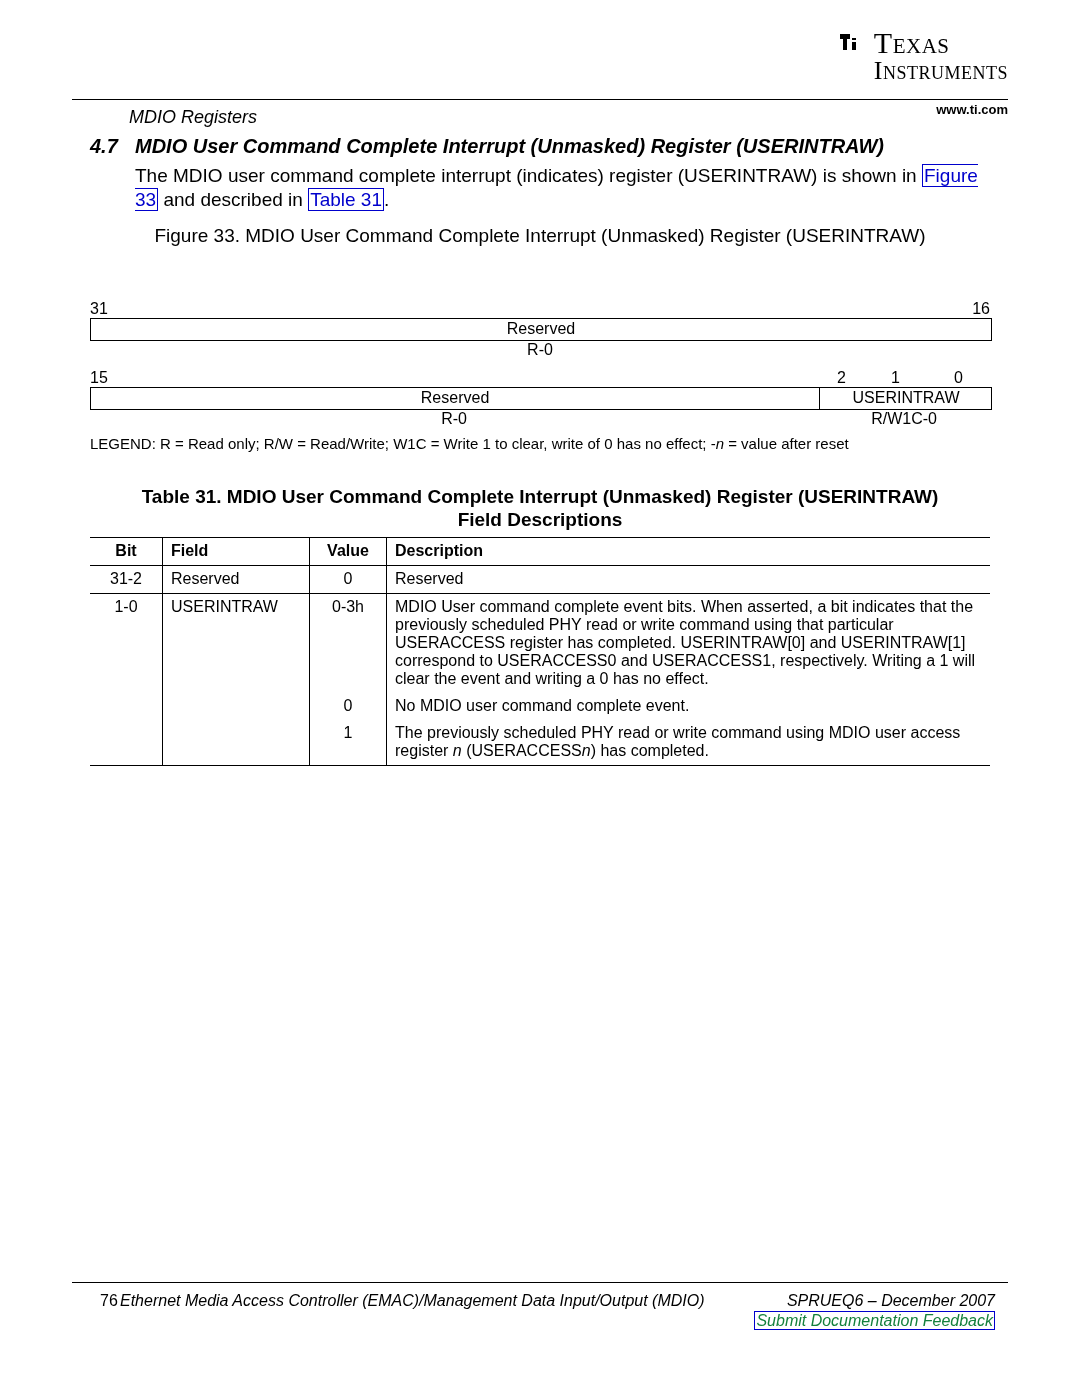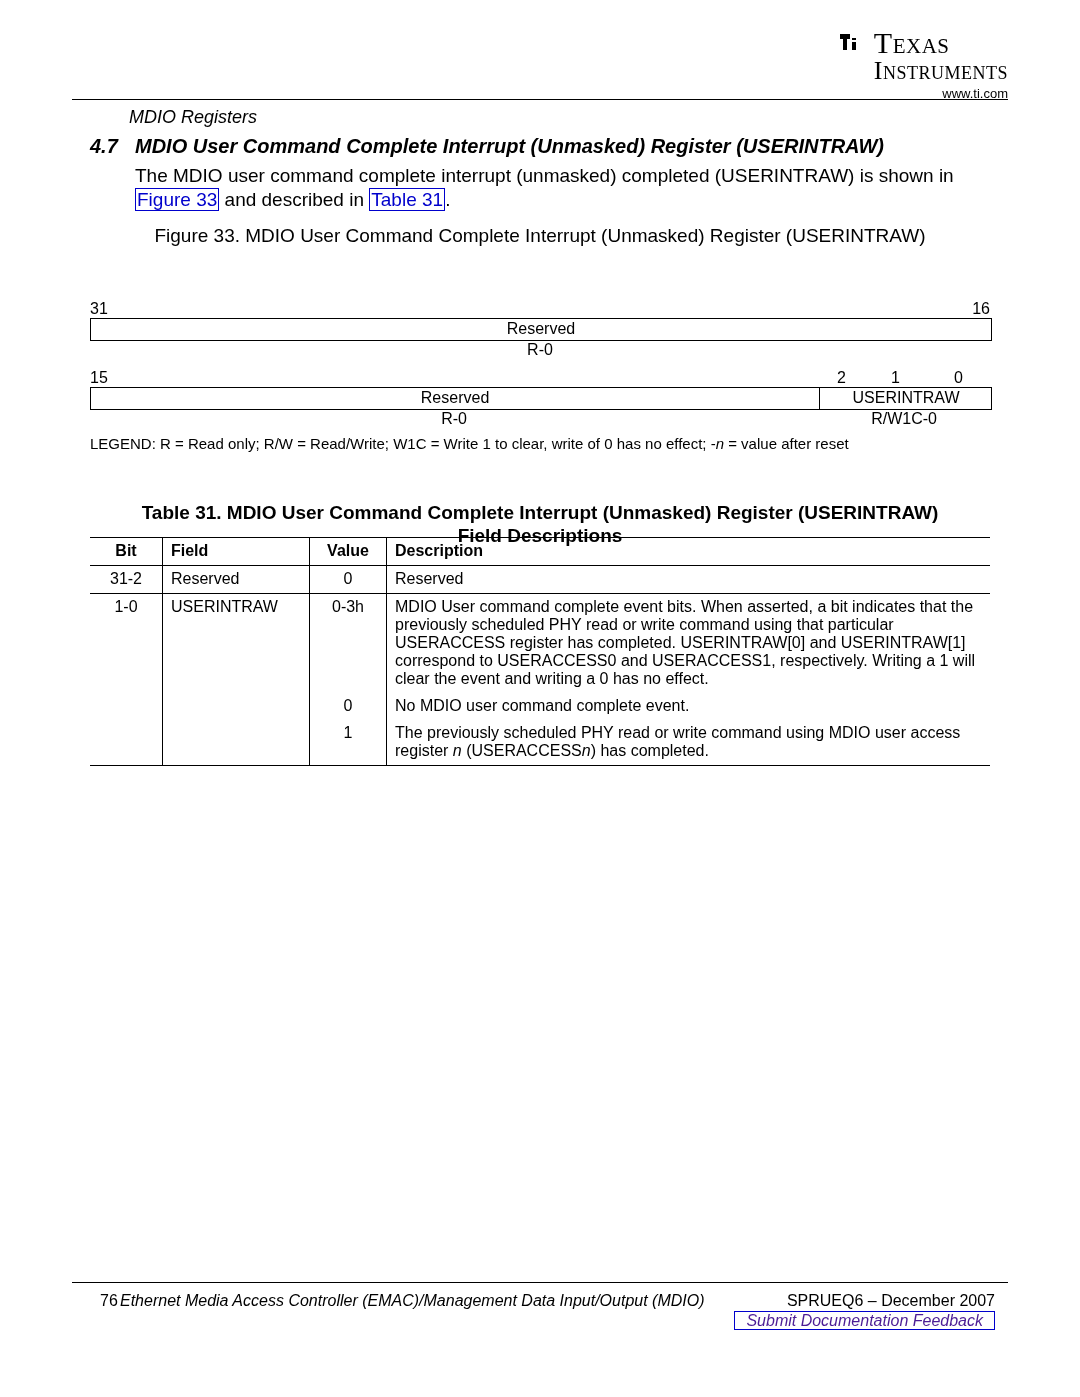--- a/index.html
+++ b/index.html
@@ -40,22 +40,22 @@
   }
   .logo-text-line2 {
     font-family: "Times New Roman", Times, serif;
     font-size: 26px;
     letter-spacing: 0.5px;
     font-variant: small-caps;
     line-height: 1;
   }
   .logo-url {
     font-size: 13px;
-    font-weight: normal;
-    margin-top: 2px;
+    font-weight: bold;
+    margin-top: 18px;
   }
 
   .hr-top {
     position: absolute;
     left: 72px;
     right: 72px;
     top: 99px;
     border-top: 1px solid #000;
   }
 
@@ -150,21 +150,20 @@
 
   .tbl-caption {
     position: absolute;
     top: 485px;
     left: 72px;
     right: 72px;
     text-align: center;
     font-weight: bold;
     font-size: 19px;
     line-height: 23px;
-    margin-top: 16px;
   }
 
   table.fields {
     position: absolute;
     top: 537px;
     left: 90px;
     right: 90px;
     width: 900px;
     border-collapse: collapse;
     font-size: 16px;
@@ -206,32 +205,33 @@
     left: 120px;
     bottom: 50px;
     font-size: 16px;
     font-style: italic;
   }
   .footer-right-1 {
     position: absolute;
     right: 85px;
     bottom: 50px;
     font-size: 16px;
+    font-style: italic;
   }
   .footer-link {
     position: absolute;
     right: 85px;
     bottom: 30px;
     font-size: 16px;
   }
   .footer-link a {
-    color: #4c1d95;
+    color: #15803d;
     text-decoration: none;
     border: 1px solid #0000cc;
-    padding: 0 11px;
+    padding: 0 1px;
     font-style: italic;
     margin-left: 40px;
   }
 </style>
 </head>
 <body>
 
 <div class="page">
 
   <div class="logo">
@@ -250,21 +250,21 @@
   </div>
 
   <div class="hr-top"></div>
 
   <div class="chapter">MDIO Registers</div>
 
   <div class="section-num">4.7</div>
   <div class="section-title">MDIO User Command Complete Interrupt (Unmasked) Register (USERINTRAW)</div>
 
   <div class="body-text">
-    <span>The MDIO user command complete interrupt (unmasked) completed (USERINTRAW) is shown in </span><a class="ref" href="#">Figure 33</a><span> and described in </span><a class="ref" href="#">Table 31</a><span>.</span>
+    <span>The MDIO user command complete interrupt (indicates) register (USERINTRAW) is shown in </span><a class="ref" href="#">Figure 33</a><span> and described in </span><a class="ref" href="#">Table 31</a><span>.</span>
   </div>
 
   <div class="fig-caption">Figure 33. MDIO User Command Complete Interrupt (Unmasked) Register (USERINTRAW)</div>
 
   <div class="fig">
 
     <div class="fig-bitrow">
       <div style="flex:0 0 2%; text-align:left">31</div>
       <div style="flex:1"></div>
       <div style="flex:0 0 2%; text-align:right">16</div>

